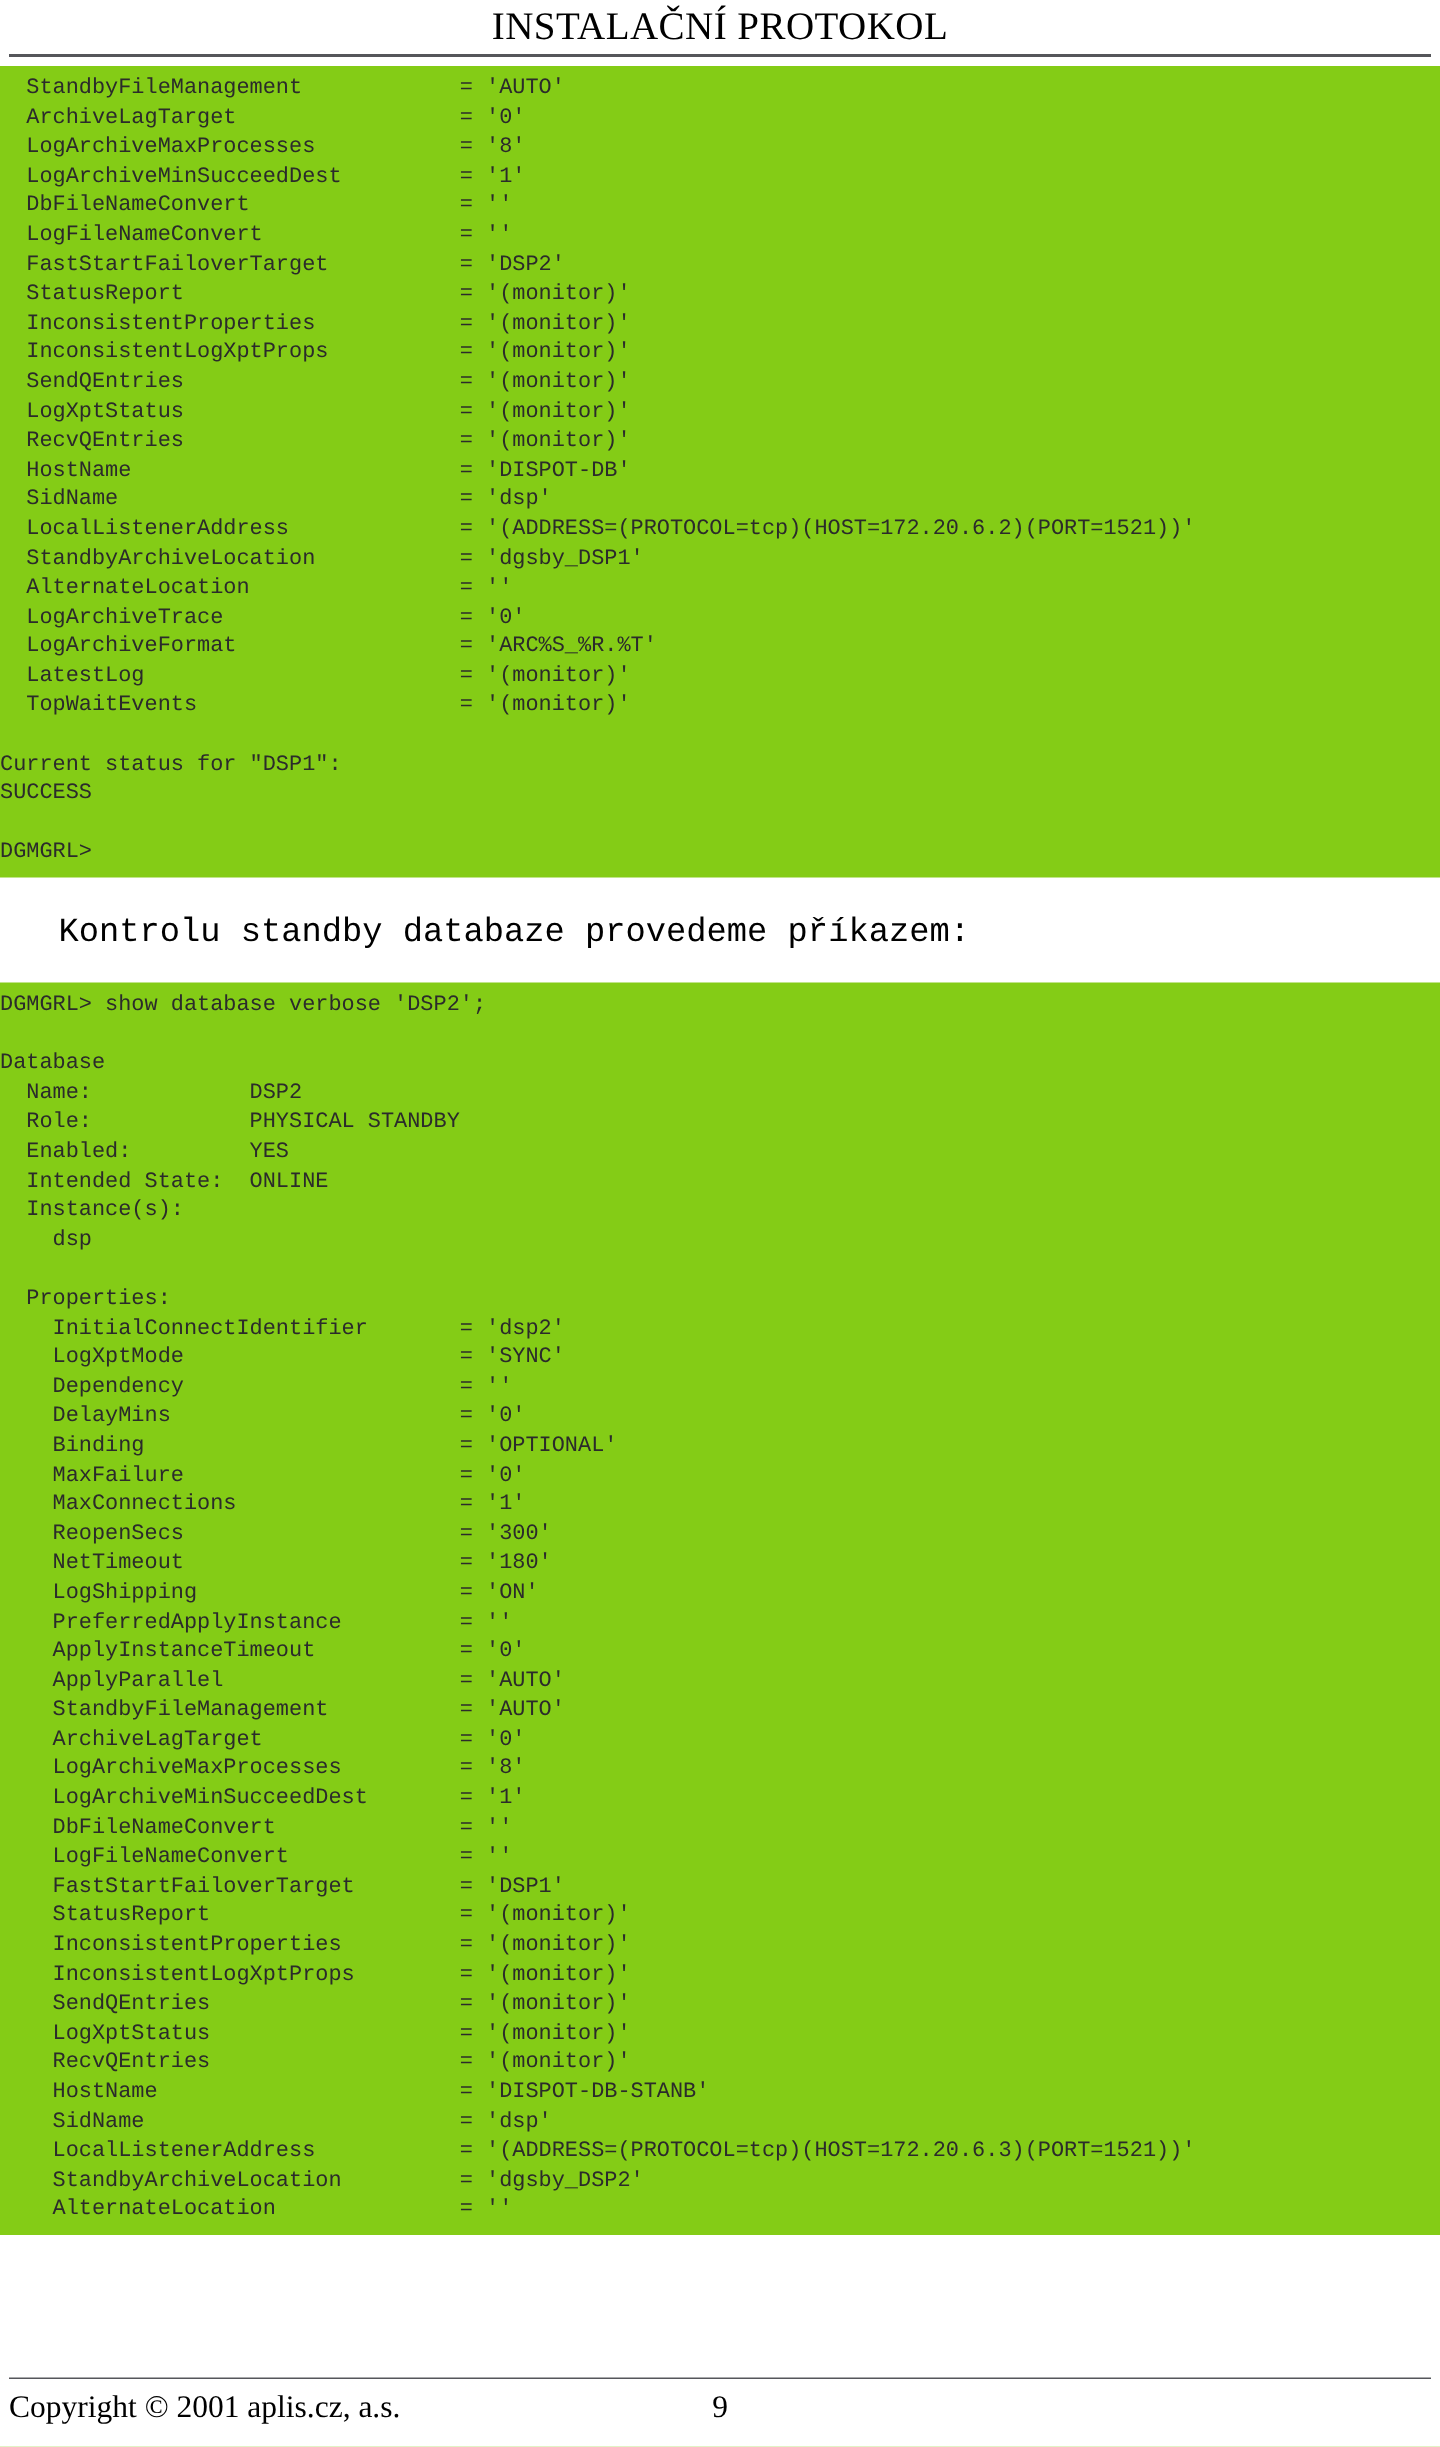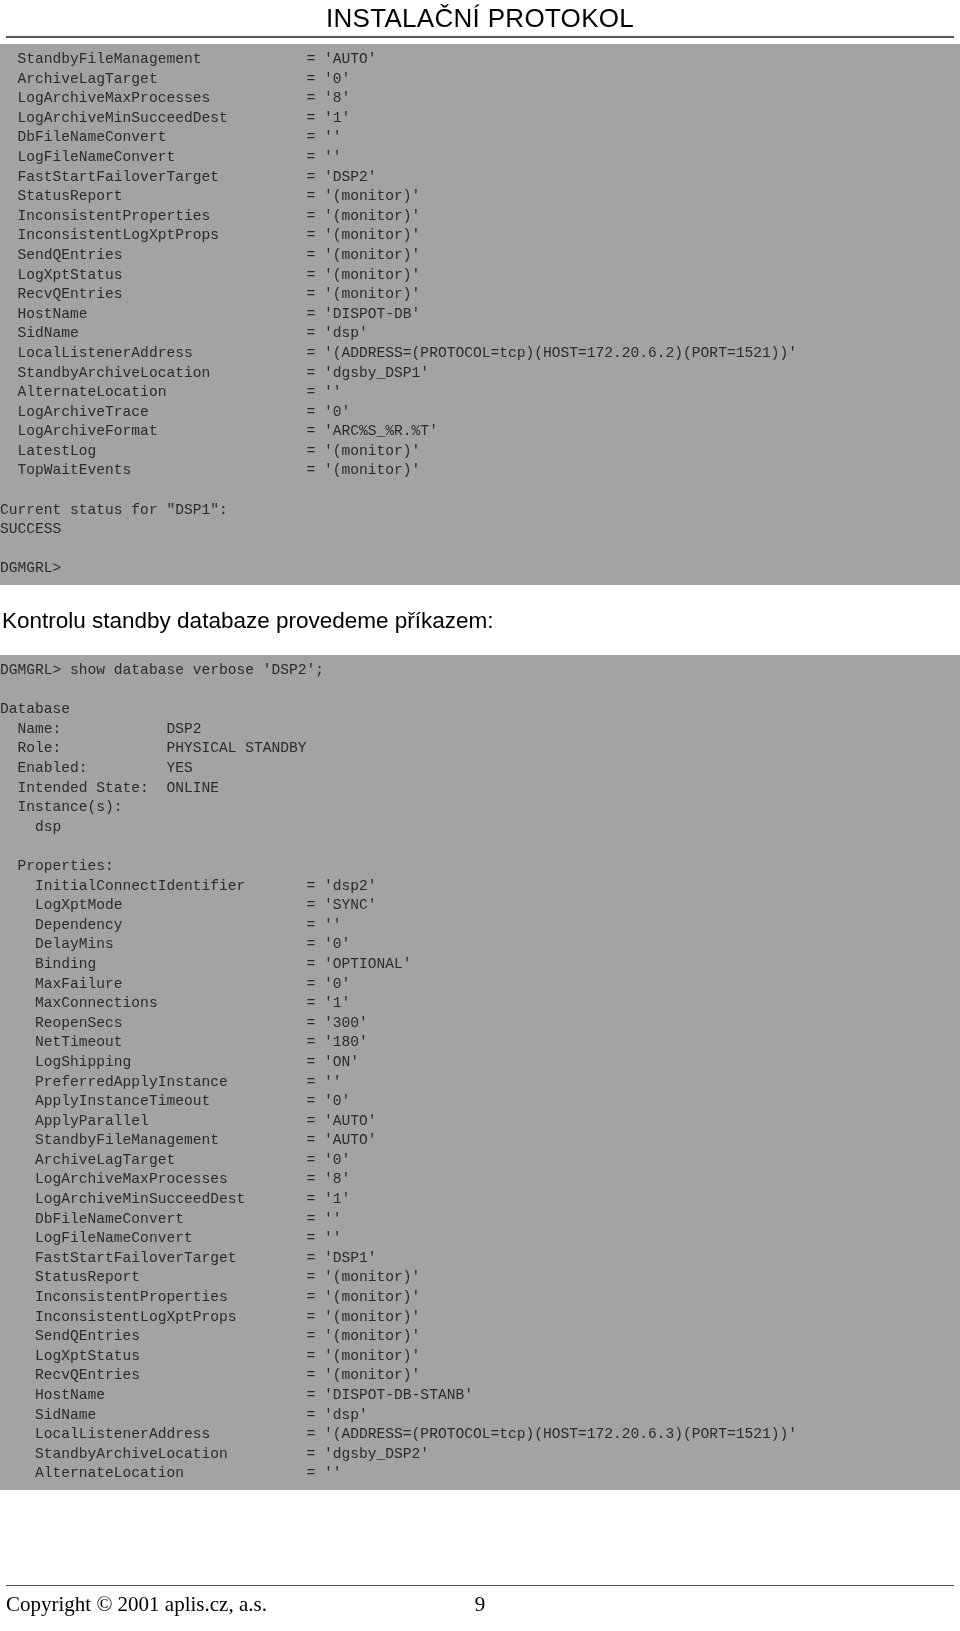--- a/index.html
+++ b/index.html
@@ -23,21 +23,21 @@
     top: 0;
     width: 960px;
     height: 40px;
   }
   .header-title {
     position: absolute;
     left: 0;
     top: 2px;
     width: 960px;
     text-align: center;
-    font-family: Liberation Sans, sans-serif;
+    font-family: Liberation Serif, serif;
     font-size: 26px;
     line-height: 32px;
     letter-spacing: 0.3px;
     white-space: nowrap;
   }
   .header-rule {
     position: absolute;
     left: 6px;
     top: 36px;
     width: 948px;
@@ -48,21 +48,21 @@
   
   .doc-body {
     position: absolute;
     left: 0;
     top: 44px;
     width: 960px;
   }
 
   
   .code-block {
-    background: #a3a3a3;
+    background: #84cc16;
     width: 960px;
     box-sizing: border-box;
     padding: 6px 0 6px 0;
     font-family: "Liberation Mono", "DejaVu Sans Mono", monospace;
     font-size: 14.6px;
     line-height: 19.6px;
     color: #2b2b2b;
     white-space: pre;
     overflow: hidden;
   }
@@ -75,25 +75,26 @@
   }
 
   
   .prose-gap-top {
     height: 22px;
   }
   .prose-gap-bottom {
     height: 20px;
   }
   .section-heading {
-    font-family: Liberation Sans, sans-serif;
+    font-family: Liberation Mono, monospace;
     font-size: 22.5px;
     line-height: 28px;
     padding-left: 2px;
     white-space: nowrap;
+    margin-left: 37px;
   }
 
   
   .page-footer {
     position: absolute;
     left: 0;
     bottom: 0;
     width: 960px;
     height: 46px;
   }

